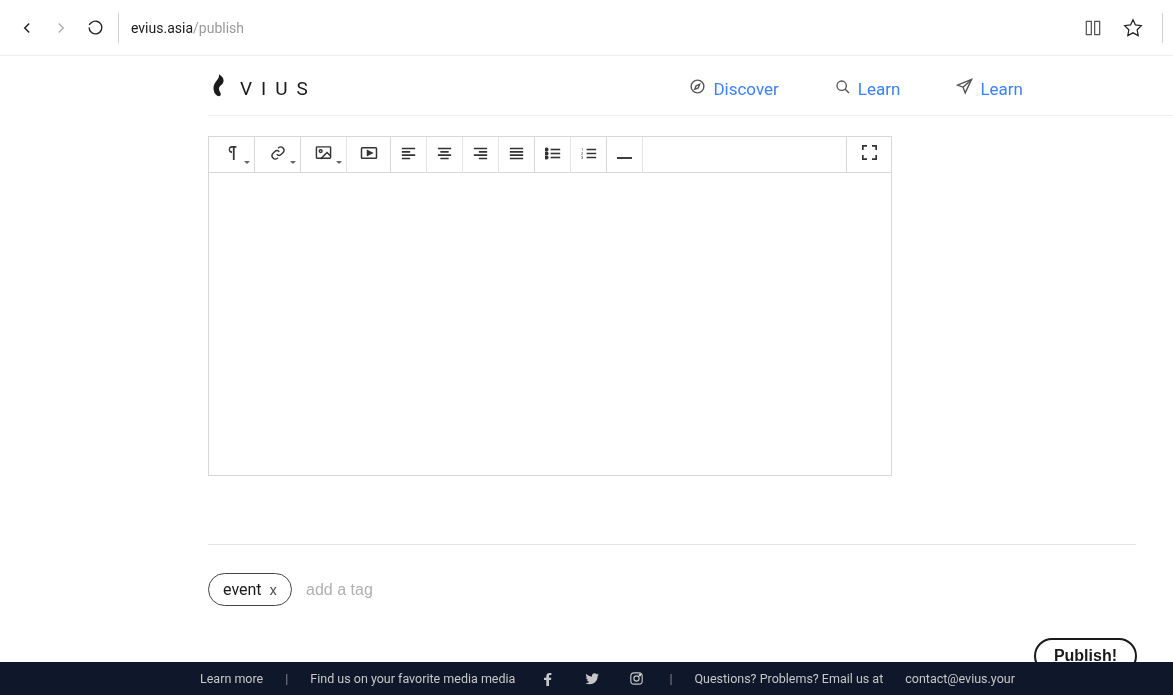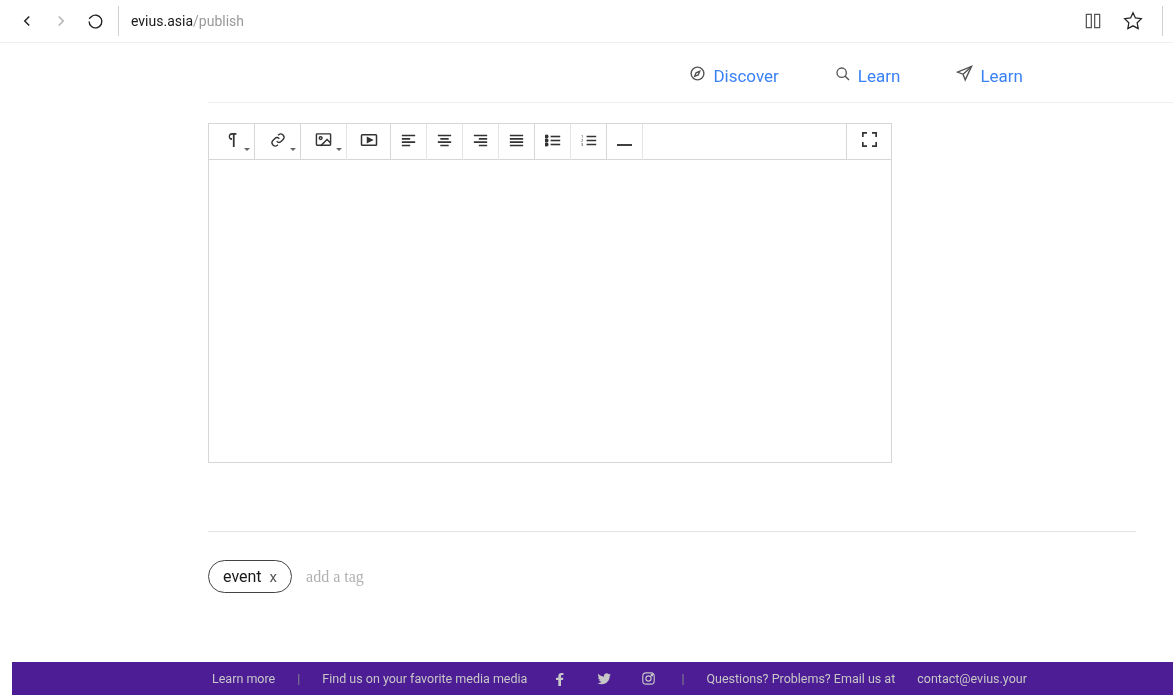--- a/index.html
+++ b/index.html
@@ -1,19 +1,19 @@
 <!DOCTYPE html>
 <html><head>
   <meta charset="utf-8">
   <style>
     * { margin: 0; padding: 0; box-sizing: border-box; }
     body { font-family: -apple-system, BlinkMacSystemFont, "Segoe UI", Roboto, sans-serif; background: #fff; width: 1173px; height: 695px; overflow: hidden; }
 
     
-    .browser-bar { height: 43px; background: #fff; display: flex; align-items: center; padding: 0 10px; border-bottom: 1px solid #eee; }
+    .browser-bar { height: 56px; background: #fff; display: flex; align-items: center; padding: 0 10px; border-bottom: 1px solid #eee; }
     .nav-btn { width: 34px; height: 34px; display: flex; align-items: center; justify-content: center; cursor: pointer; }
     .nav-btn.disabled { opacity: 0.35; cursor: default; }
     .url-sep { width: 1px; height: 30px; background: #d0d0d0; margin: 0 12px 0 6px; }
     .url { font-size: 14px; color: #1a1a1a; }
     .url .path-sep { color: #999; }
     .url .path { color: #999; }
     .right-icons { margin-left: auto; display: flex; align-items: center; gap: 6px; }
     .right-sep { width: 1px; height: 30px; background: #d0d0d0; margin-left: 6px; }
 
     
@@ -35,29 +35,29 @@
     .w46{width:46px;} .w44{width:44px;} .w36{width:36px;}
     .tb-group-end { border-right: 1px solid #d7d7d7 !important; }
     .tb-spacer { flex: 1; border-right: 1px solid #d7d7d7; height:36px;}
     .editor-body { height: 302px; background: #fff; }
 
     
     .hr { margin: 68px 0 0 208px; width: 928px; border: none; border-top: 1px solid #e3e3e3; }
     .tags-row { margin: 28px 0 0 208px; display: flex; align-items: center; gap: 14px; }
     .tag-chip { border: 1px solid #444; border-radius: 18px; padding: 6px 14px; display: flex; align-items: center; gap: 8px; font-size: 16px; color: #1a1a1a; }
     .tag-x { color: #555; cursor: pointer; font-size: 15px; }
-    .tag-input { border: none; outline: none; font-size: 16px; color: #333; width: 120px; font-family: Liberation Serif, serif; }
+    .tag-input { border: none; outline: none; font-size: 16px; color: #333; width: 120px; }
     .tag-input::placeholder { color: #b0b0b0; }
 
     
     .publish-row { display: flex; justify-content: flex-end; margin: 32px 36px 0 0; }
     .publish-btn { border: 2px solid #1a1a1a; border-radius: 20px; padding: 7px 18px; background: #fff; font-size: 16px; font-weight: 700; color: #1a1a1a; cursor: pointer; }
 
     
-    .footer { position: absolute; bottom: 0; left: 0; right: 0; height: 33px; background: #4c1d95; color: #c7c7c7; font-size: 12.5px; display: flex; align-items: center; padding: 0 17px 0 200px; gap: 22px; margin-left: 12px; }
+    .footer { position: absolute; bottom: 0; left: 0; right: 0; height: 33px; background: #0f172a; color: #c7c7c7; font-size: 12.5px; display: flex; align-items: center; padding: 0 17px 0 200px; gap: 22px; }
     .footer .fsep { color: #888; }
     .footer a { color: #c7c7c7; }
     .social-icon { width: 22px; height: 22px; display: inline-flex; align-items: center; justify-content: center; }
   </style>
 </head>
 <body>
 
 <div class="browser-bar">
   <div class="nav-btn">
     <svg width="18" height="18" viewBox="0 0 24 24" fill="none" stroke="#222" stroke-width="2">
@@ -89,20 +89,28 @@
           <path d="M12 2l2.9 6.3L22 9.3l-5 4.9 1.2 7L12 17.8 5.8 21.2 7 14.2 2 9.3l7.1-1z"></path>
         </svg>
     </div>
     <div class="right-sep"></div>
   </div>
 </div>
 
 <div class="content">
 
   <div class="header">
+    <div class="brand">
+      <span>
+        <svg width="22" height="26" viewBox="0 0 24 28">
+            <path d="M12 0c1 6-6 8-6 15 0 5 3 9 6 9 1 0 2-1 2-2 0-2-2-3-2-6 0-4 5-4 5-9 0-3-2-5-5-7z" fill="#1a1a1a"></path>
+          </svg>
+      </span>
+      <span class="brand-name">VIUS</span>
+    </div>
     <div class="nav-links">
       <div class="nav-link">
         <span><svg width="17" height="17" viewBox="0 0 24 24" fill="none" stroke="#555" stroke-width="2">
               <circle cx="12" cy="12" r="9"></circle>
               <path d="M15 9l-2 5-5 2 2-5z"></path>
             </svg></span>
         <span>Discover</span>
       </div>
       <div class="nav-link">
         <span><svg width="16" height="16" viewBox="0 0 24 24" fill="none" stroke="#555" stroke-width="2">
@@ -201,20 +209,23 @@
 
   <hr class="hr">
   <div class="tags-row">
     <div class="tag-chip">
       <span>event</span>
       <span class="tag-x">x</span>
     </div>
     <input class="tag-input" placeholder="add a tag" style="">
   </div>
 
+  <div class="publish-row">
+    <button class="publish-btn">Publish!</button>
+  </div>
 </div>
 
 <div class="footer">
   <span>Learn more</span>
   <span class="fsep">|</span>
   <span>Find us on your favorite media media</span>
   <span class="social-icon">
       <svg width="8" height="14" viewBox="0 0 8 14" fill="#c7c7c7">
         <path d="M5 14V8h2l.3-2.3H5V4.2c0-.7.2-1.1 1.1-1.1H7.4V1C7.2 1 6.4.9 5.5.9 3.6.9 2.3 2 2.3 4v1.7H0V8h2.3v6H5z"></path>
       </svg>

